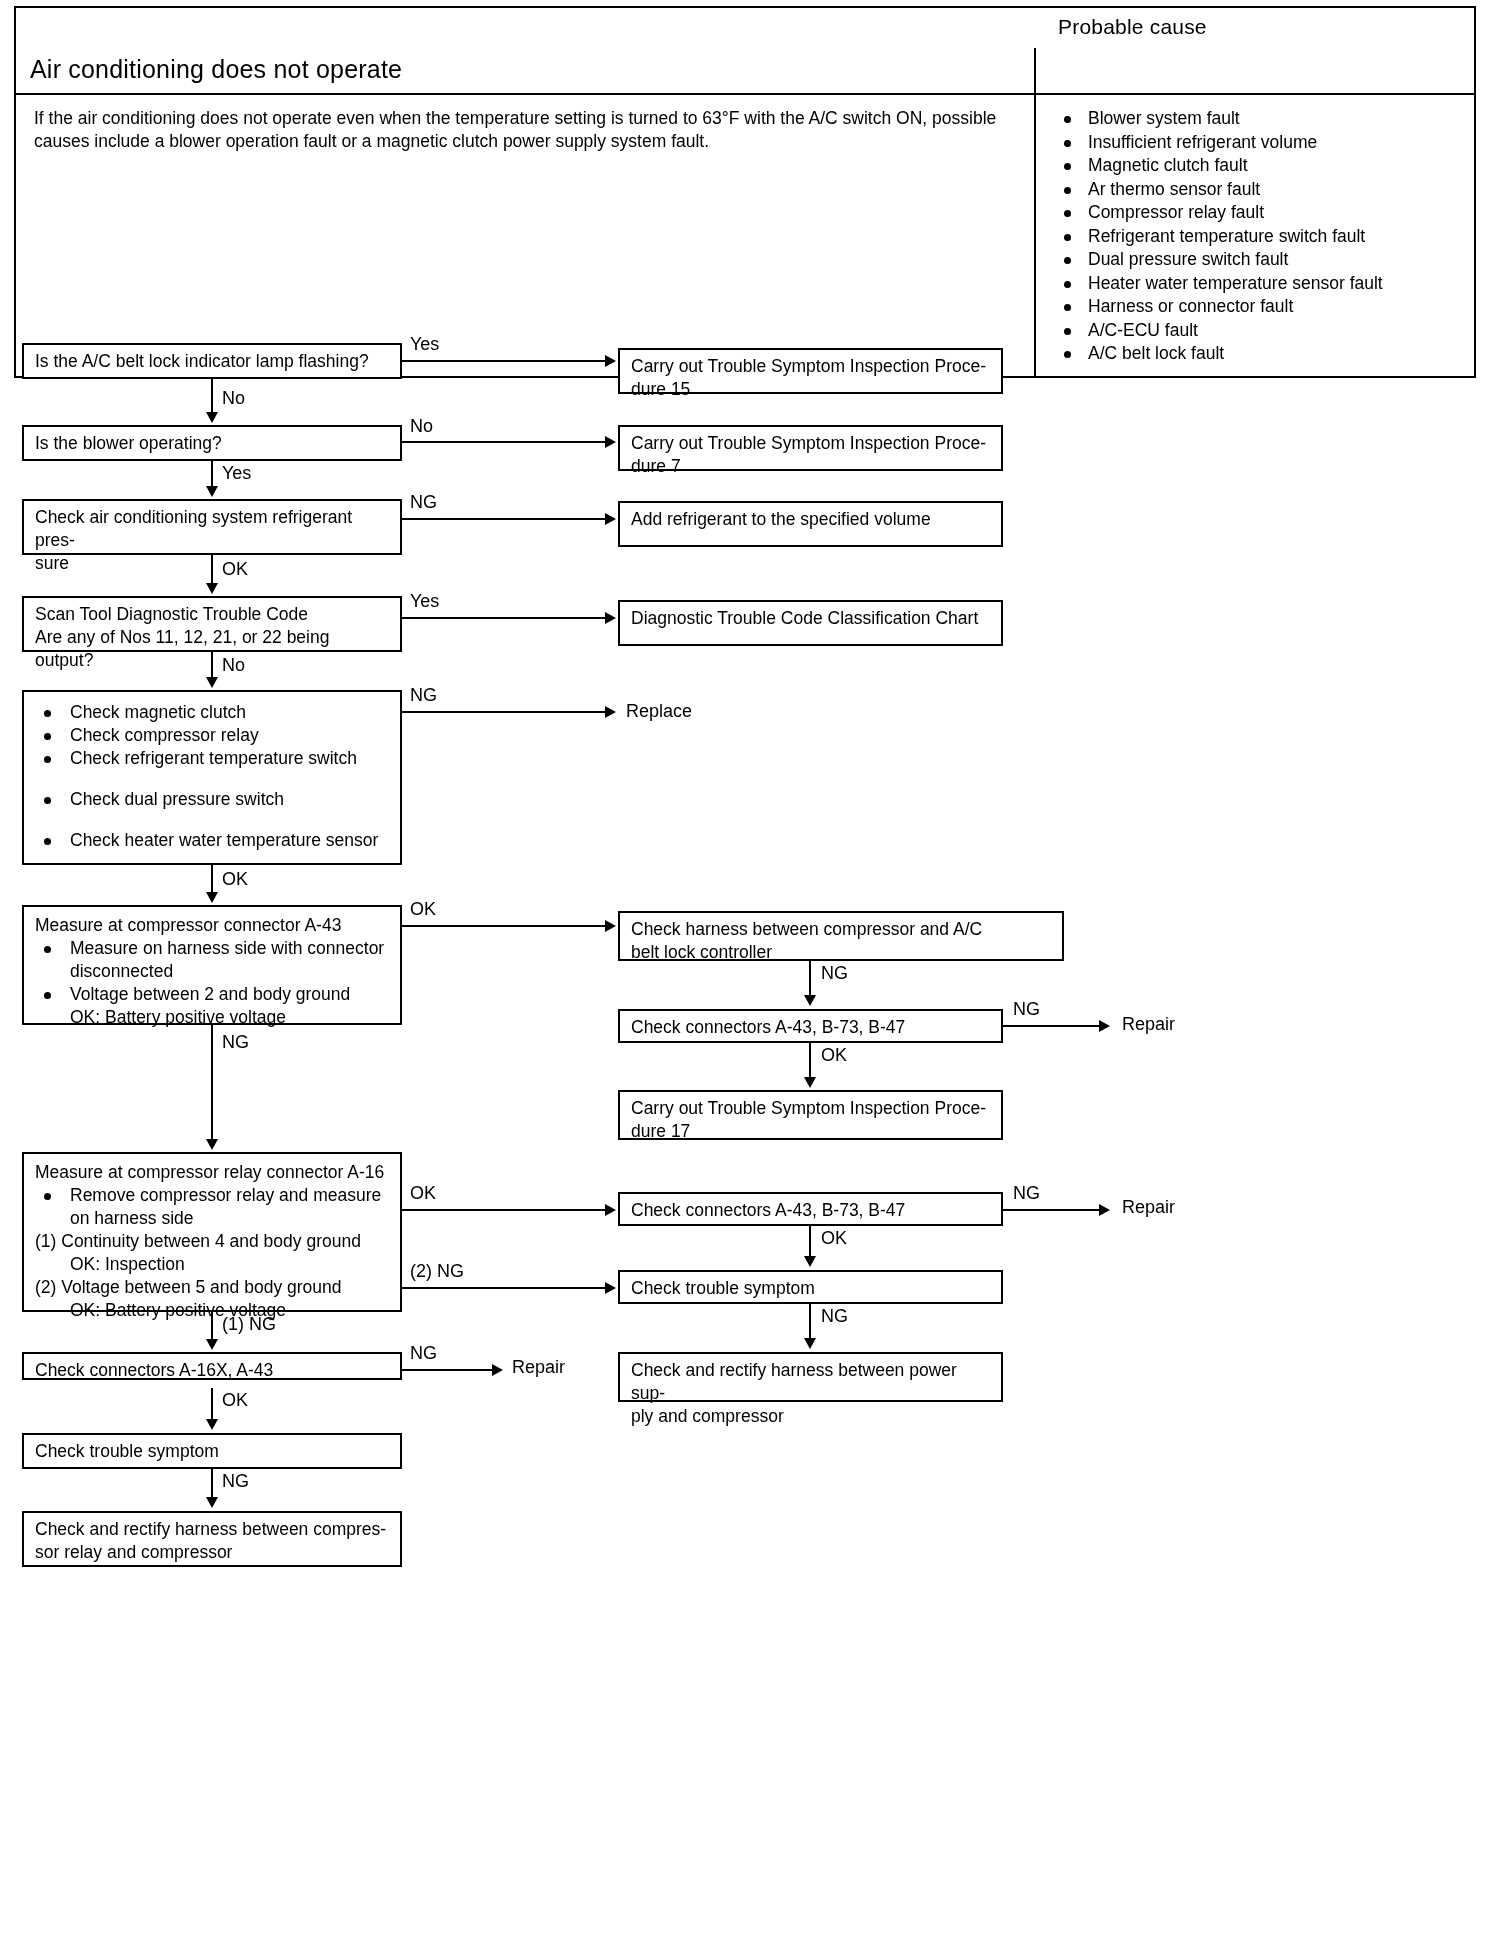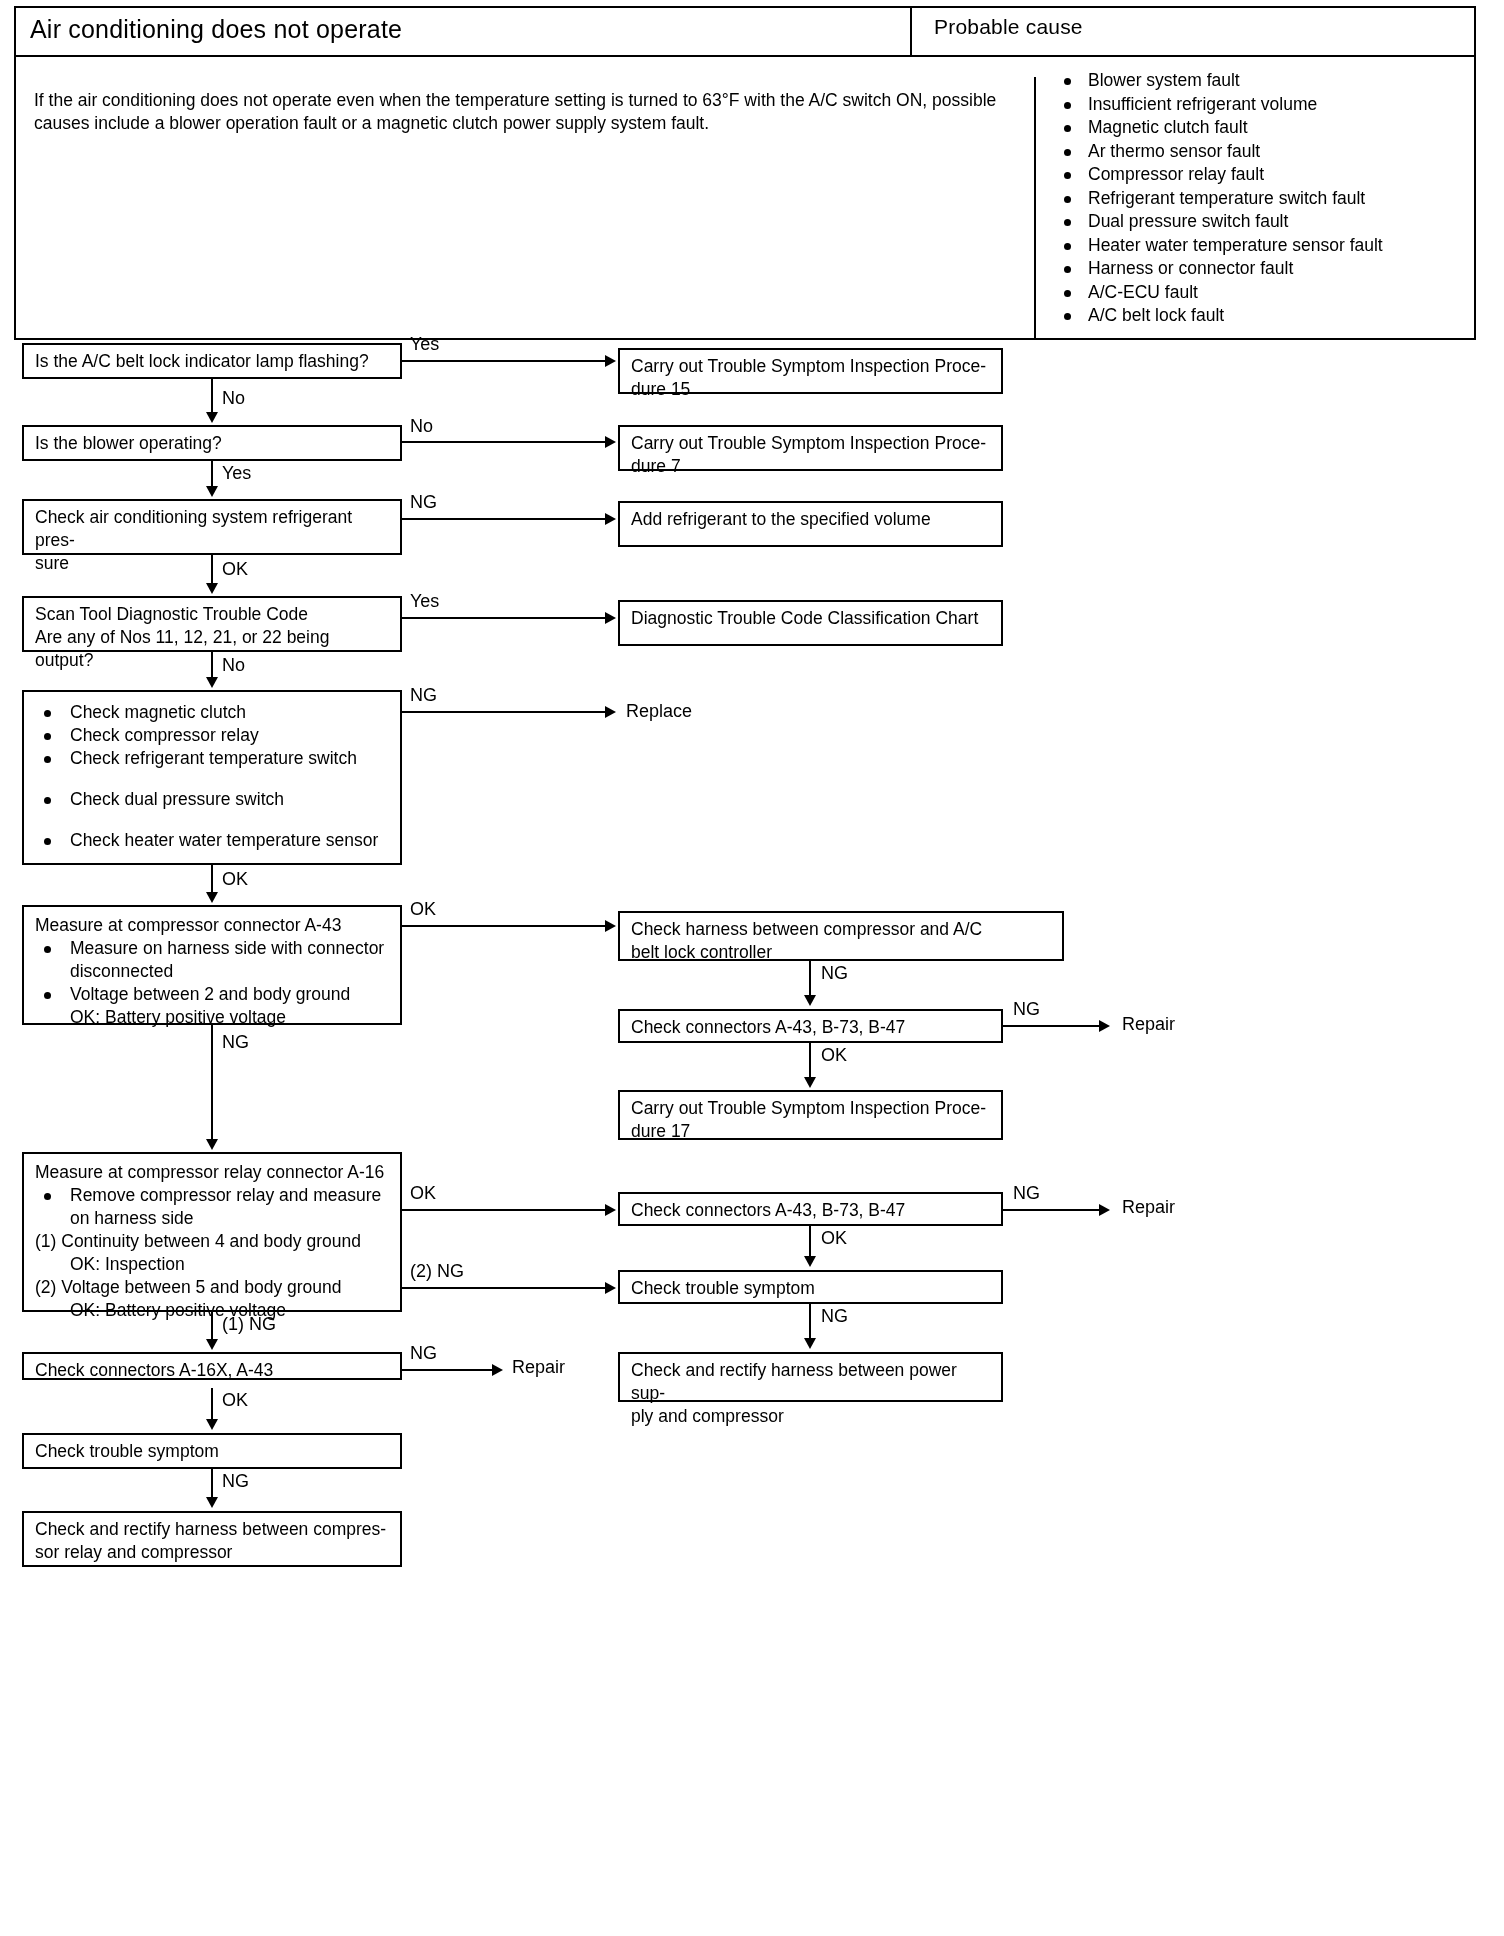--- a/index.html
+++ b/index.html
@@ -19,45 +19,45 @@
   
   .sym-table{
     position:absolute;
     left:14px; top:6px;
     width:1462px;
     border:2px solid #000;
     box-sizing:border-box;
   }
   .sym-row{display:flex;}
   .sym-head-l{
-    width:896px;
+    width:1020px;
     box-sizing:border-box;
     border-right:2px solid #000;
     border-bottom:2px solid #000;
     padding:7px 14px 9px 14px;
     font-size:25px;
     letter-spacing:.2px;
+    margin-top:40px;
   }
   .sym-head-r{
     flex:1;
     box-sizing:border-box;
     border-bottom:2px solid #000;
     padding:7px 0 16px 22px;
     font-size:21px;
     letter-spacing:.2px;
   }
   .sym-body-l{
     width:1020px;
     box-sizing:border-box;
     border-right:2px solid #000;
     padding:12px 7px 10px 18px;
     font-size:17.5px;
     line-height:23px;
     min-height:240px;
-    margin-top:20px;
   }
   .sym-body-r{
     flex:1;
     box-sizing:border-box;
     padding:12px 0 10px 0;
     min-height:240px;
   }
   ul.cause-list{
     list-style:none;
     margin:0;

